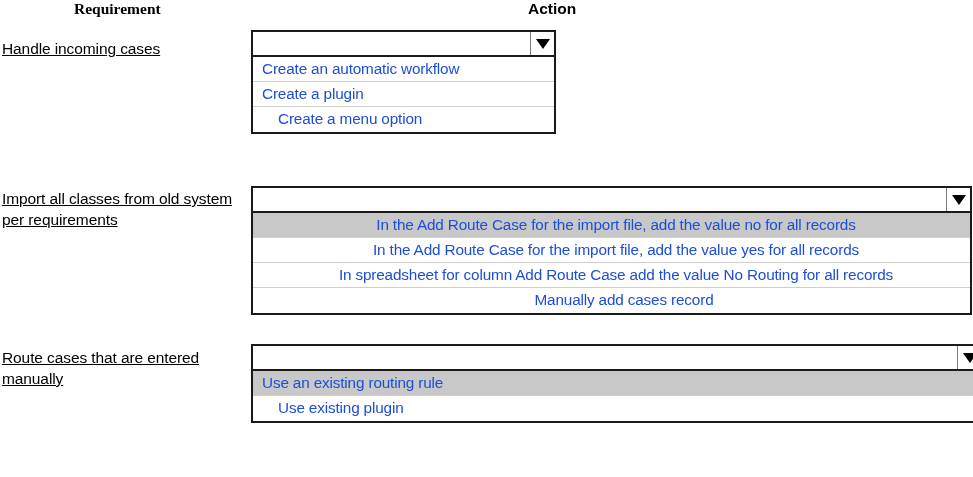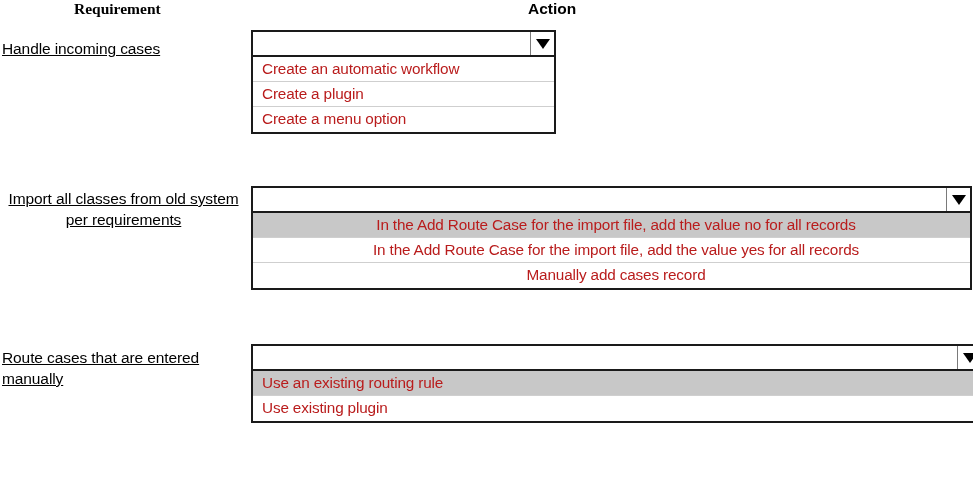--- a/index.html
+++ b/index.html
@@ -31,21 +31,21 @@
 
   
   .req-label {
     font-size: 15.5px;
     line-height: 21px;
     color: #000;
     letter-spacing: -0.1px;
     text-decoration: underline;
   }
   #req-0 { left: 2px; top: 38px;  width: 240px; }
-  #req-1 { left: 2px; top: 188px; width: 243px; text-align: center; }
+  #req-1 { left: 2px; top: 188px; width: 243px; }
   #req-2 { left: 2px; top: 347px; width: 245px; }
 
   
   .combo { position: absolute; }
 
   .combo-field {
     position: relative;
     box-sizing: border-box;
     height: 27px;
     background: #ffffff;
@@ -85,28 +85,28 @@
     border: 2px solid #1a1a1a;
     border-top: none;
     background: #ffffff;
   }
   .combo-option {
     box-sizing: border-box;
     height: 25px;
     line-height: 24px;
     font-size: 15.3px;
     padding-left: 9px;
-    color: #b91c1c;
+    color: #1d4ed8;
     background: #ffffff;
     border-bottom: 1px solid #cfcfcf;
     white-space: nowrap;
     overflow: hidden;
     letter-spacing: -0.15px;
   }
-  .combo-option:last-child { border-bottom: none; }
+  .combo-option:last-child { border-bottom: none; margin-left: 16px; }
   .combo-option.selected {
     background: #c8c8c8;
   }
 
   
   #combo-0 { left: 251px; top: 30px;  width: 305px; }
   #combo-1 { left: 251px; top: 186px; width: 721px; text-align: center; }
   #combo-2 { left: 251px; top: 344px; width: 732px; }
 </style>
 </head>
@@ -137,20 +137,21 @@
 <div class="combo" id="combo-1">
   <div class="combo-field">
     <div class="combo-value"></div>
     <div class="combo-arrow-btn">
       <span class="caret"></span>
     </div>
   </div>
   <div class="combo-list">
     <div class="combo-option selected">In the Add Route Case for the import file, add the value no for all records</div>
     <div class="combo-option">In the Add Route Case for the import file, add the value yes for all records</div>
+    <div class="combo-option">In spreadsheet for column Add Route Case add the value No Routing for all records</div>
     <div class="combo-option">Manually add cases record</div>
   </div>
 </div>
 
 <div class="abs req-label" id="req-2">Route cases that are entered manually</div>
 
 <div class="combo" id="combo-2">
   <div class="combo-field">
     <div class="combo-value"></div>
     <div class="combo-arrow-btn">

